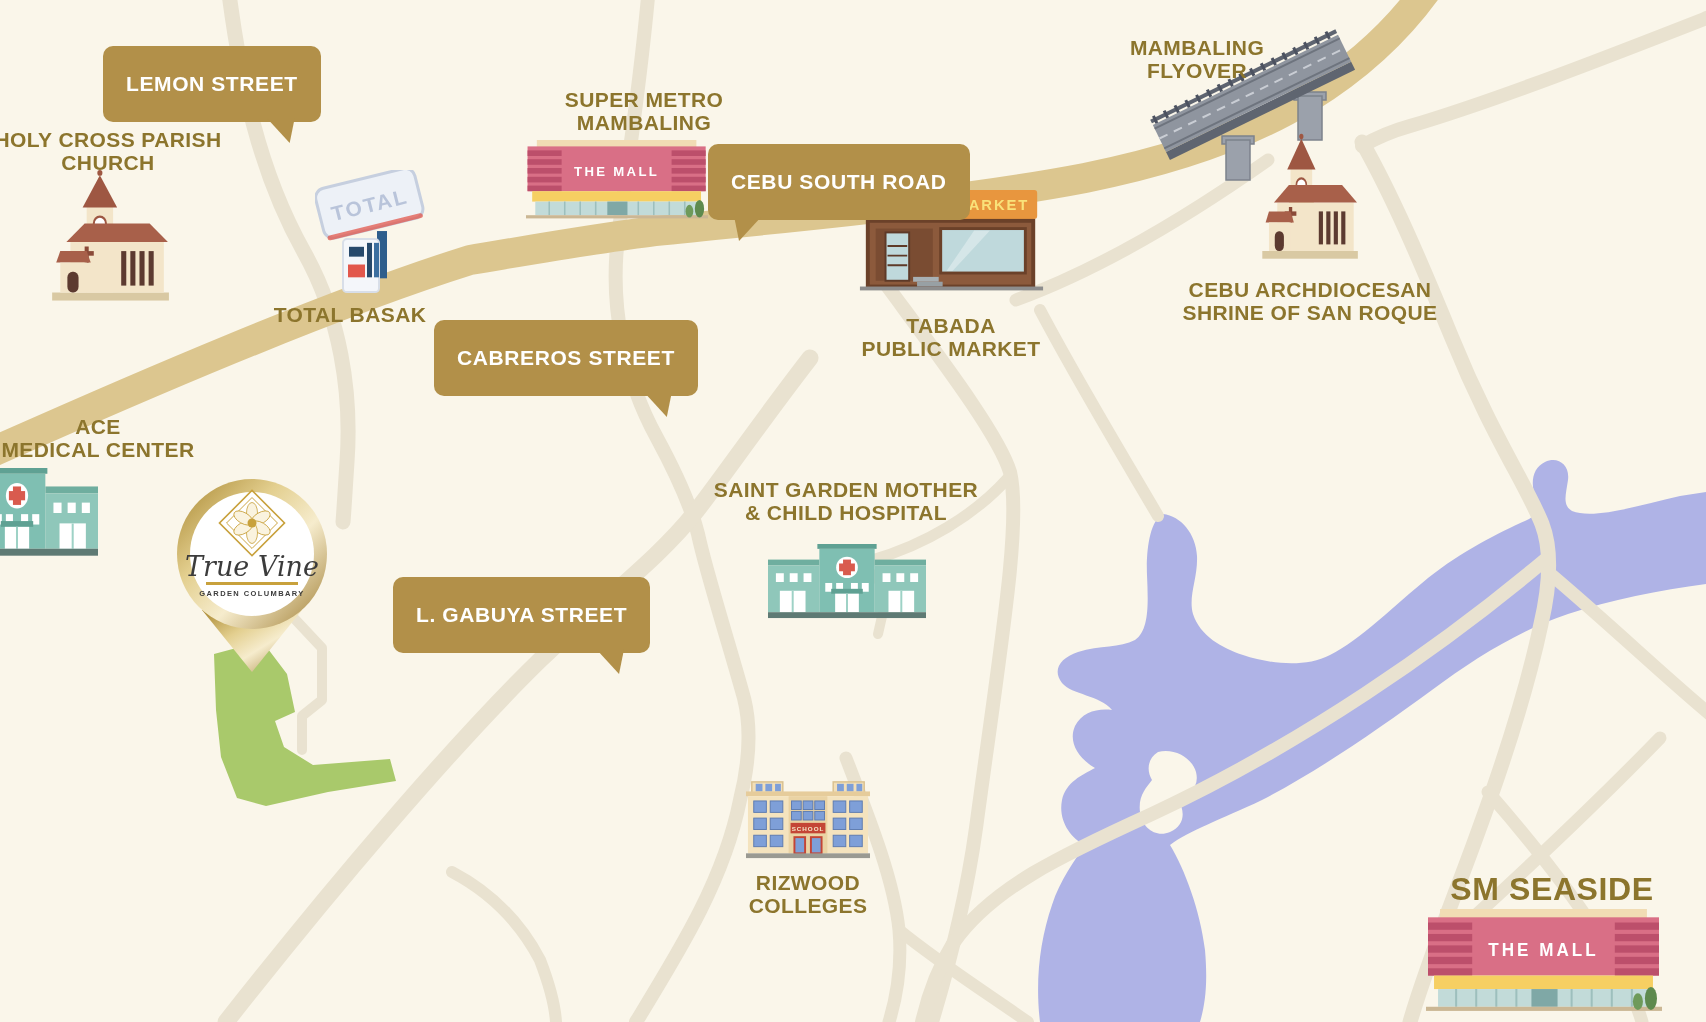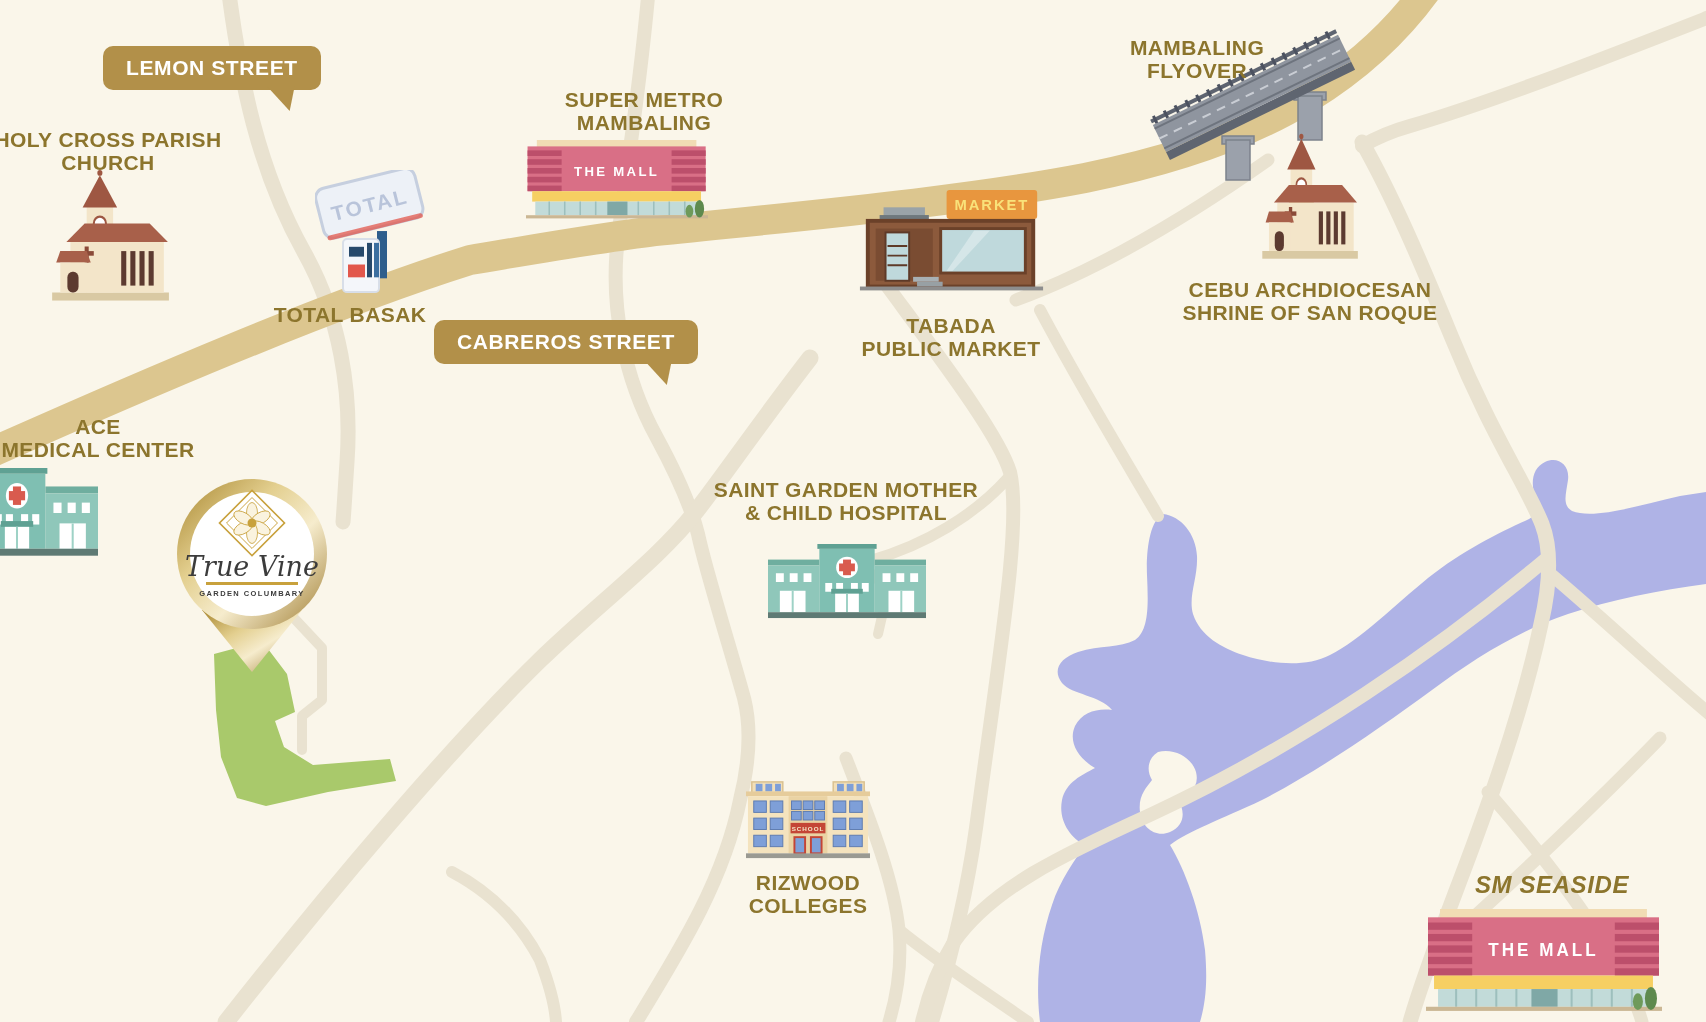--- a/index.html
+++ b/index.html
@@ -4,24 +4,24 @@
 <style>
   html,body{margin:0;padding:0;background:#FAF6EA;}
   .stage{position:relative;width:1706px;height:1022px;overflow:hidden;background:#FAF6EA;
          font-family:"Liberation Sans",sans-serif;}
   .base{position:absolute;left:0;top:0;}
   .icon{position:absolute;}
   
   .lmk{position:absolute;transform:translateX(-50%);text-align:center;color:#8C752D;
        font-weight:bold;font-size:21px;line-height:1.1;letter-spacing:.4px;white-space:nowrap;}
   .lmk .ln{display:block;}
-  .lmk.big{font-size:24px;letter-spacing:.6px;font-style:italic;}
+  .lmk.big{font-size:32px;letter-spacing:.6px;}
   
   .tag{position:absolute;background:#B29049;color:#FFFFFF;font-weight:bold;font-size:21px;
-       letter-spacing:.6px;padding:10px 23px;border-radius:10px;white-space:nowrap;}
+       letter-spacing:.6px;padding:26px 23px;border-radius:10px;white-space:nowrap;}
   .ptr{position:absolute;bottom:-21px;width:28px;height:25px;background:#B29049;}
   .ptr.r{right:26px;clip-path:polygon(0 0,100% 0,82% 100%);}
   .ptr.l{left:26px;clip-path:polygon(0 0,100% 0,18% 100%);}
   svg text{font-family:"Liberation Sans",sans-serif;}
   .script-text{font-family:"DejaVu Serif",serif;font-style:italic;}
 </style>
 </head>
 <body>
 
 <div class="stage">
@@ -323,26 +323,34 @@
 
   <div class="lmk big" style="left:1552px;top:872px">
     <span class="ln">SM SEASIDE</span>
   </div>
 
   <div class="tag" style="left:103px;top:46px">
     <span>LEMON STREET</span>
     <i class="ptr r"></i>
   </div>
 
+  <div class="tag" style="left:708px;top:144px">
+    <span>CEBU SOUTH ROAD</span>
+    <i class="ptr l"></i>
+  </div>
 
   <div class="tag" style="left:434px;top:320px">
     <span>CABREROS STREET</span>
     <i class="ptr r"></i>
   </div>
 
+  <div class="tag" style="left:393px;top:577px">
+    <span>L. GABUYA STREET</span>
+    <i class="ptr r"></i>
+  </div>
 
 
   <svg class="icon" style="left:162px;top:475px" width="180" height="200" viewBox="0 0 180 200">
     <defs>
       <linearGradient id="pinGold" x1="0" y1="0" x2="1" y2="1">
         <stop offset="0" stop-color="#A8862F"></stop>
         <stop offset="0.35" stop-color="#E3CF8F"></stop>
         <stop offset="0.6" stop-color="#F6ECCD"></stop>
         <stop offset="1" stop-color="#9F7D32"></stop>
       </linearGradient>

